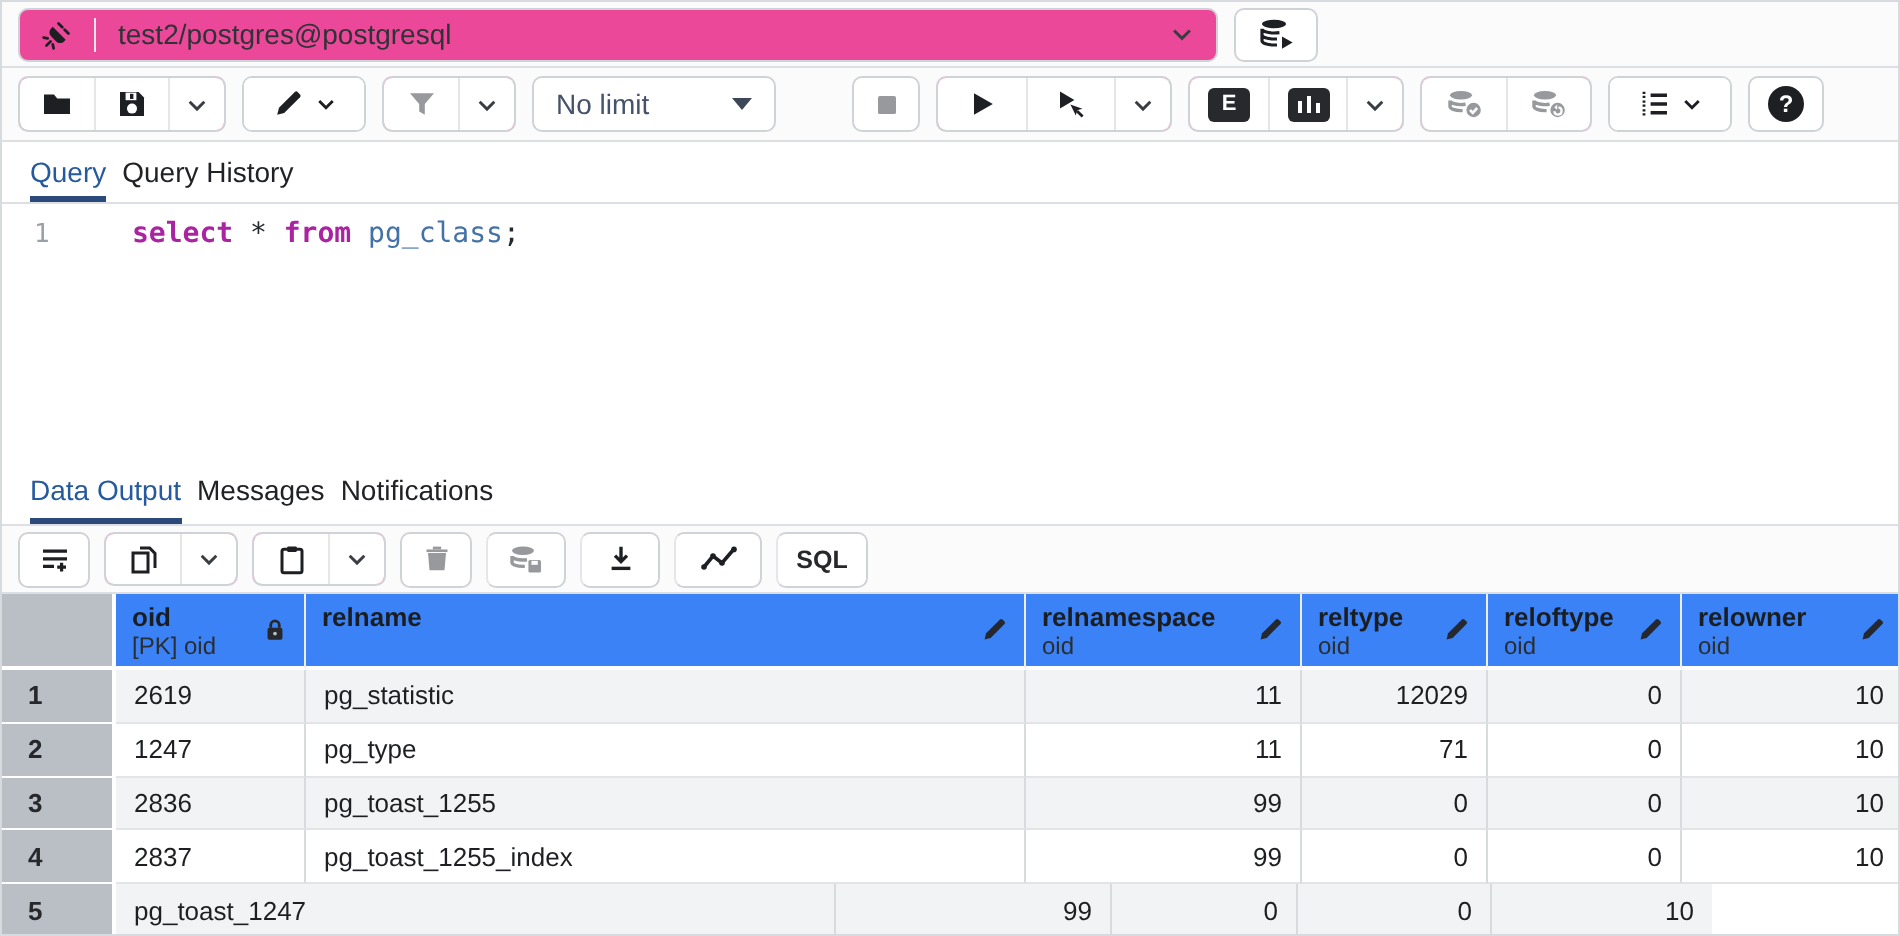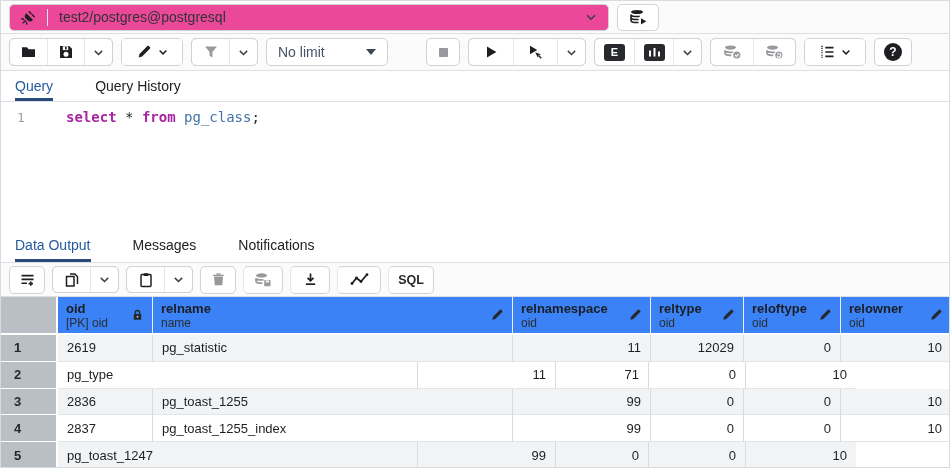--- a/index.html
+++ b/index.html
@@ -34,21 +34,21 @@
     display:flex; align-items:center; justify-content:center; font-size:11px; font-weight:bold; }
   .help-btn { background:#fff; }
   .help-circle { width:18px; height:18px; border-radius:50%; background:#1d1f23; color:#fff;
     display:flex; align-items:center; justify-content:center; font-size:12px; font-weight:bold; }
   
   .conn-select { flex:0 0 auto; width:600px; }
   .conn-icon-cell { width:38px; display:flex; align-items:center; justify-content:center; border-right:1px solid #e4e6e9; color:#1d1f23; }
   .conn-value { flex:1; display:flex; align-items:center; padding-left:11px; font-size:14px; color:#2f3337; }
   .conn-chev { width:34px; display:flex; align-items:center; justify-content:center; color:#3a3d41; cursor:pointer; }
   
-  .tabbar { height:31px; display:flex; align-items:stretch; gap:42px; padding:0 14px; background:#fff; border-bottom:1px solid #dcdfe3; }
+  .tabbar { height:31px; display:flex; align-items:stretch; gap:8px; padding:0 14px; background:#fff; border-bottom:1px solid #dcdfe3; }
   .tabbar.out { height:34px; }
   .tab { display:flex; align-items:center; font-size:14px; color:#202225; cursor:pointer; border-bottom:3px solid transparent; padding-top:2px; }
   .tab.active { color:#255a9e; border-bottom-color:#2c4a79; }
   
   .editor { height:127px; display:flex; background:#fff; font-family:"DejaVu Sans Mono", monospace; }
   .gutter { width:55px; padding:8px 0 0 16px; color:#9aa0a6; font-size:13px; }
   .code { padding:7px 0 0 10px; font-size:14px; color:#24292e; white-space:pre; }
   .tok.kw { color:#aa23a0; font-weight:bold; }
   .tok.id { color:#4272a8; }
   
@@ -378,21 +378,20 @@
         <span class="hic">
             <svg class="ic" width="13" height="13" viewBox="0 0 14 14">
               <rect x="3" y="5.8" width="8" height="6.4" rx="1" fill="currentColor"></rect>
               <path d="M4.7 5.8V4.4a2.3 2.3 0 014.6 0v1.4" stroke="currentColor" stroke-width="1.5" fill="none"></path>
               <circle cx="7" cy="8.9" r="1" fill="#b9bfc5"></circle>
             </svg>
           </span>
       </div>
       <div class="hcell c2">
         <div class="t">relname</div>
-        <div class="s">name</div>
         <span class="hic">
             <svg class="ic" width="14" height="14" viewBox="0 0 16 16">
               <path d="M2.6 13.4l.9-3.5 7.9-7.9a1 1 0 011.4 0l1.2 1.2a1 1 0 010 1.4l-7.9 7.9z" fill="currentColor"></path>
             </svg>
           </span>
       </div>
       <div class="hcell c3">
         <div class="t">relnamespace</div>
         <div class="s">oid</div>
         <span class="hic">
@@ -434,20 +433,21 @@
       <div class="rnum c0">1</div>
       <div class="dcell c1">2619</div>
       <div class="dcell c2">pg_statistic</div>
       <div class="dcell c3 num">11</div>
       <div class="dcell c4 num">12029</div>
       <div class="dcell c5 num">0</div>
       <div class="dcell c6 num" style="border-right:none;">10</div>
     </div>
     <div class="grow">
       <div class="rnum c0">2</div>
+      <div class="dcell c1">1247</div>
       <div class="dcell c2">pg_type</div>
       <div class="dcell c3 num">11</div>
       <div class="dcell c4 num">71</div>
       <div class="dcell c5 num">0</div>
       <div class="dcell c6 num" style="border-right:none;">10</div>
     </div>
     <div class="grow odd">
       <div class="rnum c0">3</div>
       <div class="dcell c1">2836</div>
       <div class="dcell c2">pg_toast_1255</div>

